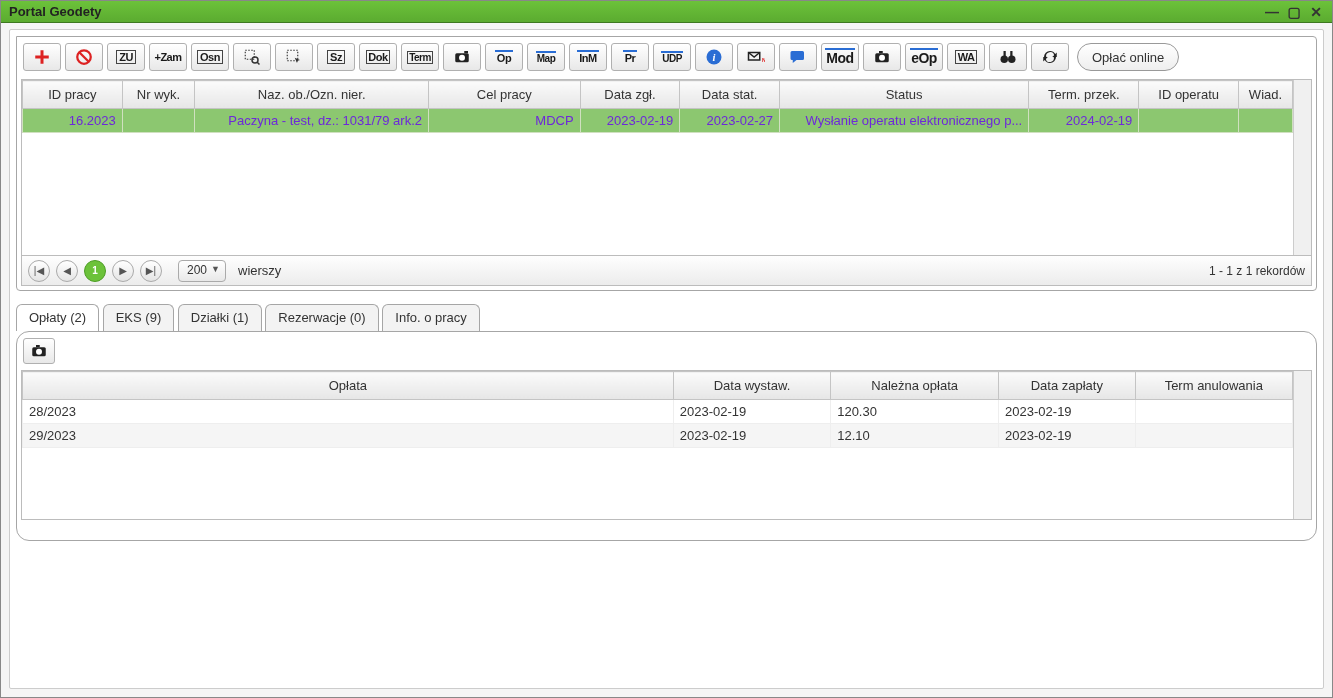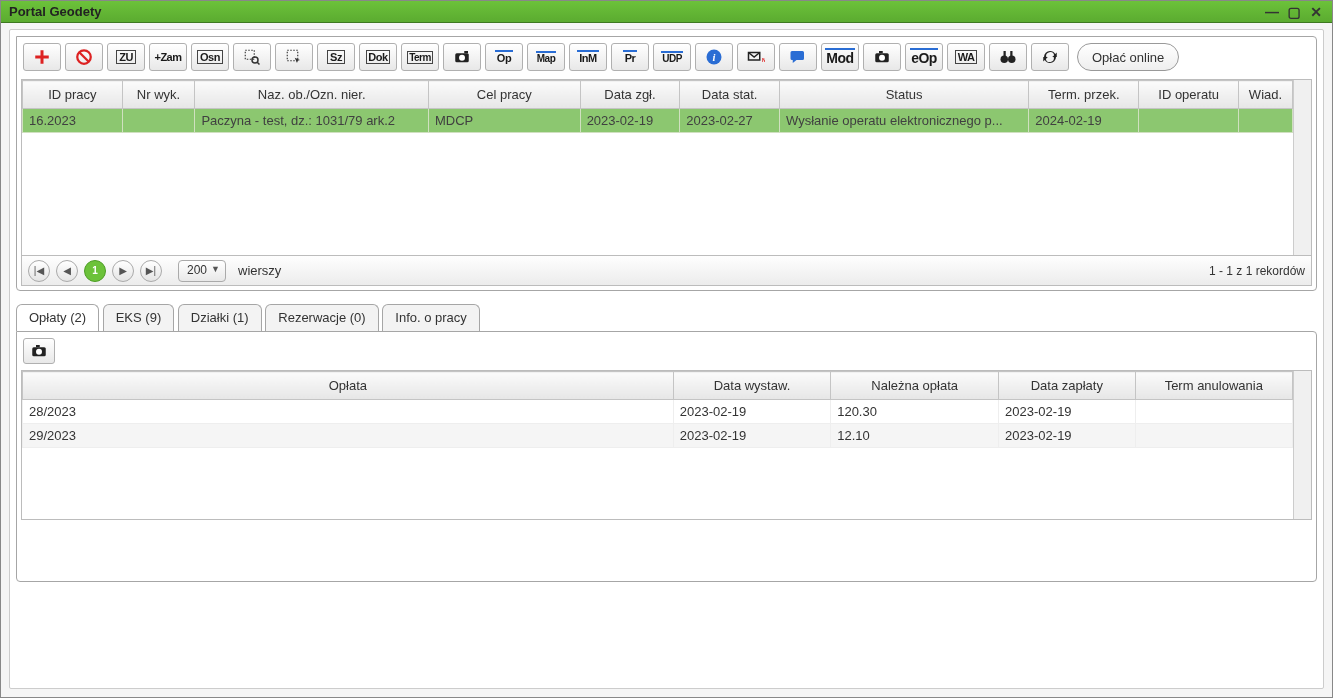--- a/index.html
+++ b/index.html
@@ -17,21 +17,21 @@
 .toolbar { display:flex; gap:4px; padding:2px; }
 .tbtn { width:38px; height:28px; background:linear-gradient(#fff,#e8e8e8); border:1px solid #b0b0b0; border-radius:3px; display:flex; align-items:center; justify-content:center; cursor:pointer; font-weight:bold; font-size:11px; color:#1a1a1a; }
 .tbtn.icon svg { width:18px; height:18px; }
 .tbtn.text { font-family: "Arial Narrow", Arial, sans-serif; letter-spacing:-0.5px; }
 .pay-btn { height:28px; padding:0 14px; background:linear-gradient(#fff,#eee); border:1px solid #999; border-radius:14px; font-size:13px; cursor:pointer; margin-left:4px; display:flex; align-items:center; }
 .grid { flex:1; border:1px solid #bcbcbc; background:#fff; position:relative; margin-top:6px; overflow:hidden; display:flex; }
 .grid-inner { flex:1; overflow:auto; }
 .grid table { border-collapse:collapse; width:100%; table-layout:fixed; }
 .grid th { background:linear-gradient(#fbfbfb,#e6e6e6); border:1px solid #c4c4c4; padding:6px 4px; font-weight:normal; font-size:13px; text-align:center; }
 .grid td { border:1px solid #d0e0c0; padding:4px 6px; font-size:13px; white-space:nowrap; overflow:hidden; text-overflow:ellipsis; }
-.grid tr.sel td { background:#8cc770; color:#404040; }
+.grid tr.sel td { background:#8cc770; color:#6d28d9;text-align:right; }
 .vscroll { width:18px; background:#f0f0f0; border-left:1px solid #ccc; }
 .pager { height:30px; display:flex; align-items:center; gap:6px; padding:4px 6px; border:1px solid #bcbcbc; border-top:none; background:linear-gradient(#fefefe,#ececec); }
 .pbtn { width:22px; height:22px; border:1px solid #aaa; border-radius:50%; background:linear-gradient(#fff,#e4e4e4); display:flex; align-items:center; justify-content:center; cursor:pointer; color:#555; font-size:10px; }
 .pbtn.active { background:#6cc23a; border-color:#4e9e26; color:#fff; font-weight:bold; }
 .pselect { height:22px; border:1px solid #aaa; border-radius:4px; padding:2px 18px 2px 8px; background:linear-gradient(#fff,#e8e8e8); position:relative; font-size:12px; margin-left:10px; }
 .pselect::after { content:"▼"; position:absolute; right:5px; top:3px; font-size:9px; color:#555; }
 .pager .spacer { flex:1; }
 .pager .summary { font-size:12px; color:#333; }
 .subgrid th { font-weight:normal; }
 .subgrid td { background:#fff; border:1px solid #eee; }
@@ -233,21 +233,21 @@
   <div style="height:12px"></div>
 
   <div class="tabstrip">
     <div class="tab active">Opłaty (2)</div>
     <div class="tab" style="background:#f3f3f3">EKS (9)</div>
     <div class="tab" style="background:#f3f3f3">Działki (1)</div>
     <div class="tab" style="background:#f3f3f3">Rezerwacje (0)</div>
     <div class="tab" style="background:#f3f3f3">Info. o pracy</div>
   </div>
 
-  <div class="tabpanel" style="height:251px;">
+  <div class="tabpanel" style="height:210px;border-radius:13px;">
     <div class="toolbar">
       <div class="tbtn icon" style="width:32px;height:26px;">
         <svg viewBox="0 0 24 24">
               <rect x="3" y="7" width="18" height="12" rx="2" fill="#222"></rect>
               <circle cx="12" cy="13" r="4" fill="#fff"></circle>
               <rect x="8" y="4" width="5" height="3" fill="#222"></rect>
             </svg>
       </div>
     </div>
     <div class="grid subgrid" style="height:150px;margin-top:4px;">

